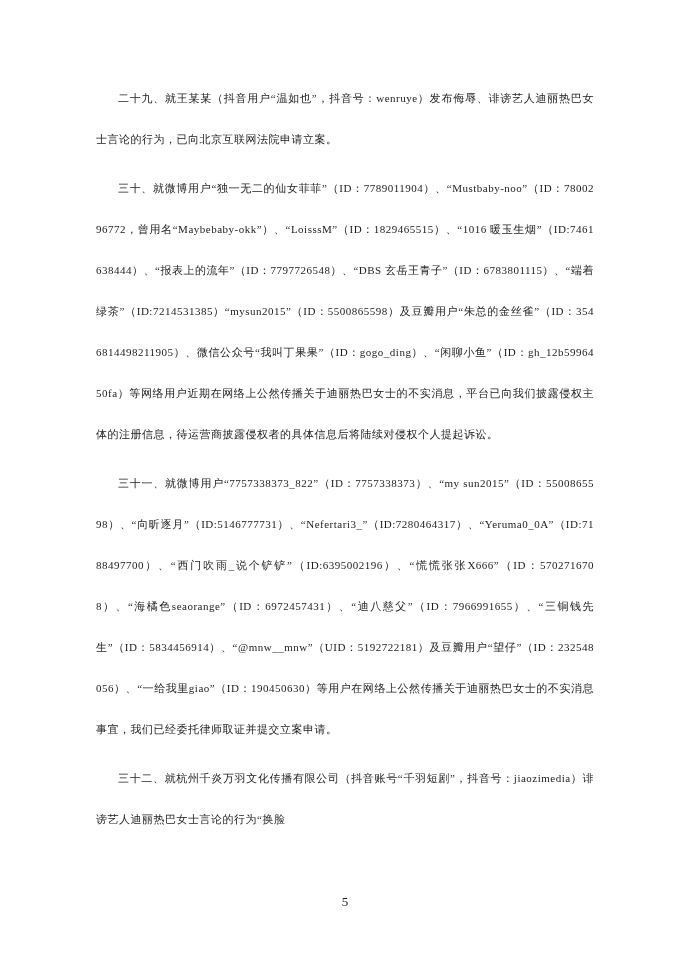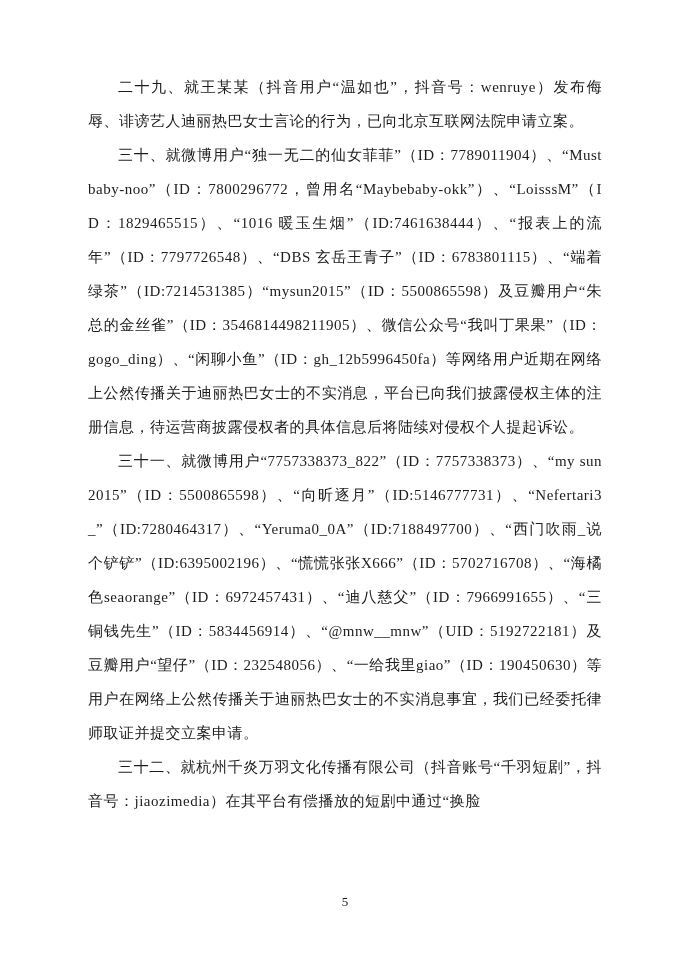--- a/index.html
+++ b/index.html
@@ -21,23 +21,23 @@
     box-sizing: border-box;
   }
   .text-block {
     position: absolute;
     top: 70px;
     left: 88px;
     width: 514px;
     color: #1c1c1c;
   }
   .text-block p {
-    margin: 0;
-    font-size: 15px;
-    line-height: 34px;
+    margin: 8px;
+    font-size: 11px;
+    line-height: 41px;
     text-indent: 2em;
     text-align: justify;
     text-justify: inter-ideograph;
     letter-spacing: 0.5px;
     word-break: break-all;
   }
   .page-number {
     position: absolute;
     top: 893px;
     left: 0;
@@ -49,16 +49,16 @@
   }
 </style>
 </head>
 <body>
 
 <div class="page">
   <div class="text-block">
     <p>二十九、就王某某（抖音用户“温如也”，抖音号：wenruye）发布侮辱、诽谤艺人迪丽热巴女士言论的行为，已向北京互联网法院申请立案。</p>
     <p>三十、就微博用户“独一无二的仙女菲菲”（ID：7789011904）、“Mustbaby-noo”（ID：7800296772，曾用名“Maybebaby-okk”）、“LoisssM”（ID：1829465515）、“1016 暖玉生烟”（ID:7461638444）、“报表上的流年”（ID：7797726548）、“DBS 玄岳王青子”（ID：6783801115）、“端着绿茶”（ID:7214531385）“mysun2015”（ID：5500865598）及豆瓣用户“朱总的金丝雀”（ID：3546814498211905）、微信公众号“我叫丁果果”（ID：gogo_ding）、“闲聊小鱼”（ID：gh_12b5996450fa）等网络用户近期在网络上公然传播关于迪丽热巴女士的不实消息，平台已向我们披露侵权主体的注册信息，待运营商披露侵权者的具体信息后将陆续对侵权个人提起诉讼。</p>
     <p>三十一、就微博用户“7757338373_822”（ID：7757338373）、“my sun2015”（ID：5500865598）、“向昕逐月”（ID:5146777731）、“Nefertari3_”（ID:7280464317）、“Yeruma0_0A”（ID:7188497700）、“西门吹雨_说个铲铲”（ID:6395002196）、“慌慌张张X666”（ID：5702716708）、“海橘色seaorange”（ID：6972457431）、“迪八慈父”（ID：7966991655）、“三铜钱先生”（ID：5834456914）、“@mnw__mnw”（UID：5192722181）及豆瓣用户“望仔”（ID：232548056）、“一给我里giao”（ID：190450630）等用户在网络上公然传播关于迪丽热巴女士的不实消息事宜，我们已经委托律师取证并提交立案申请。</p>
-    <p>三十二、就杭州千炎万羽文化传播有限公司（抖音账号“千羽短剧”，抖音号：jiaozimedia）在其平台有偿播放的短剧中通过“换脸</p>
+    <p>三十二、就杭州千炎万羽文化传播有限公司（抖音账号“千羽短剧”，抖音号：jiaozimedia）诽谤艺人迪丽热巴女士言论的行为“换脸</p>
   </div>
   <div class="page-number">5</div>
 </div>
 
 </body></html>

